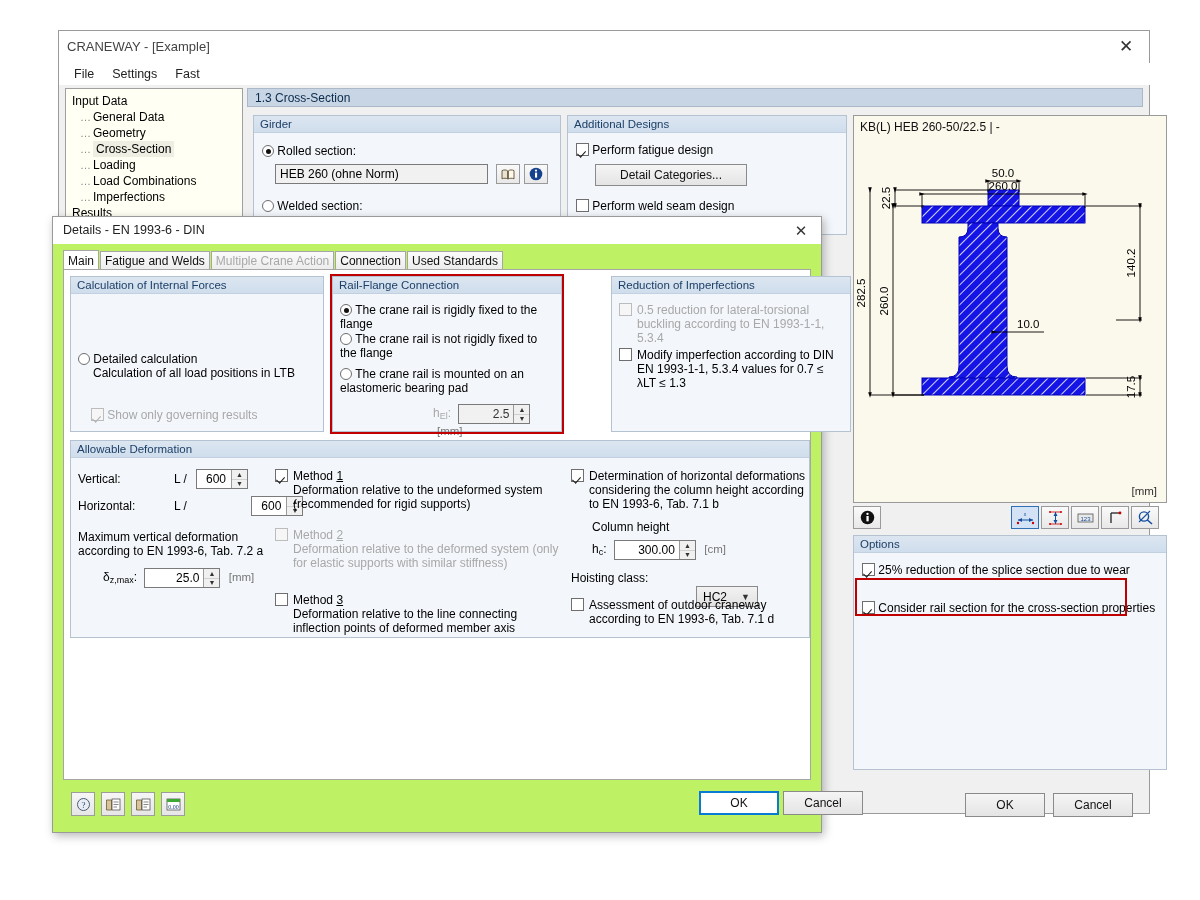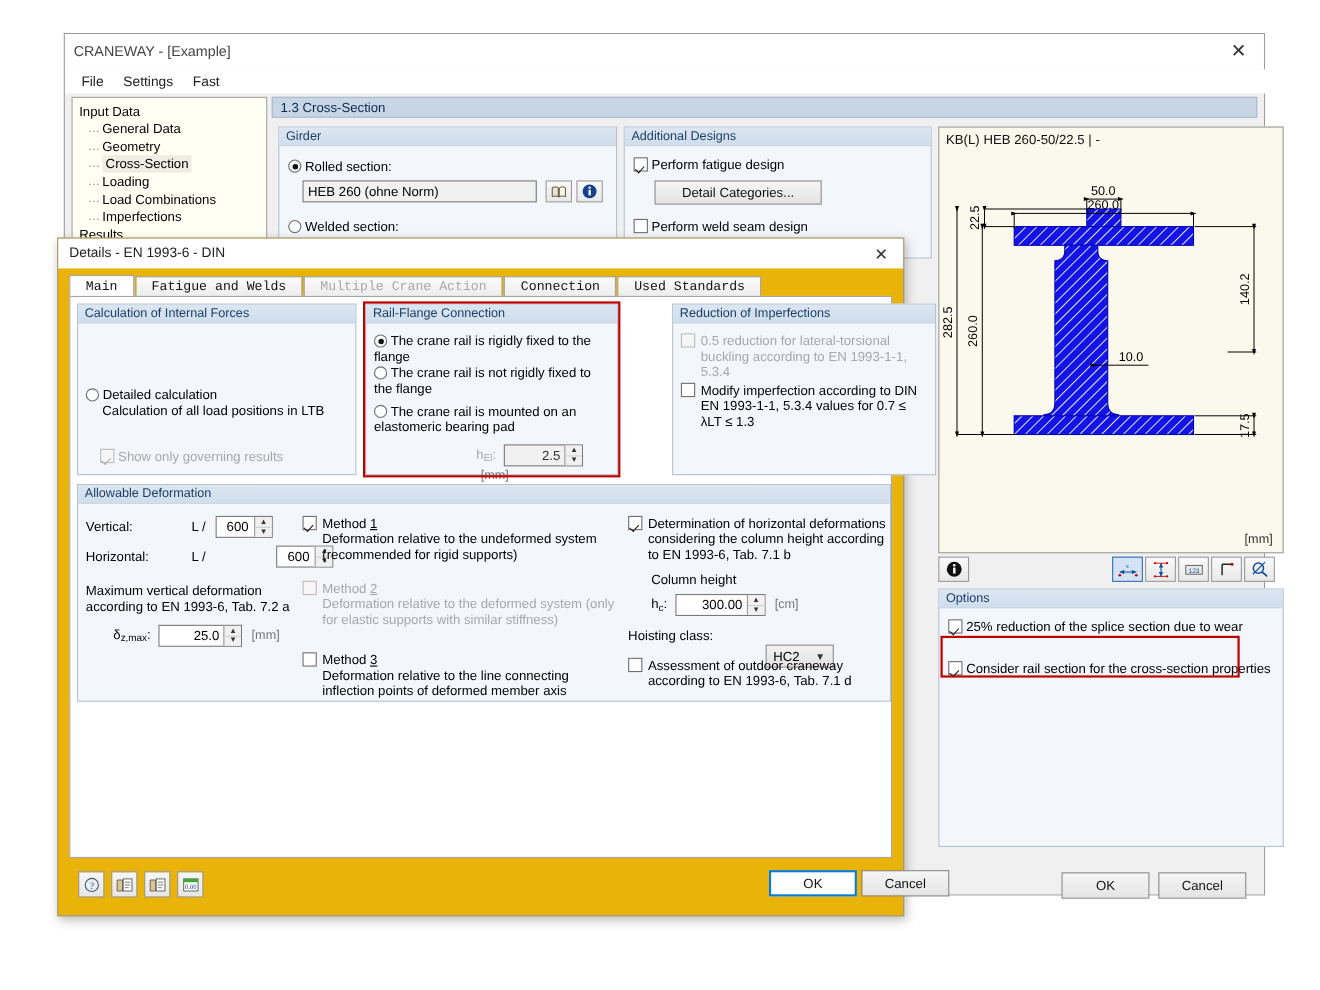--- a/index.html
+++ b/index.html
@@ -171,37 +171,37 @@
     border:1px solid #9a9a9a;
     box-sizing:border-box;
     overflow:hidden;
   }
   #cs-title{position:absolute;left:6px;top:4px;font-size:12px;color:#111;}
   #cs-unit{position:absolute;right:9px;bottom:5px;font-size:11.5px;color:#333;}
 
   
   #details-dialog{
     left:52px;top:216px;width:768px;height:615px;
-    background:#eab308;
+    background:#bef264;
     border:1px solid #9a9a9a;
     box-shadow:2px 3px 9px rgba(0,0,0,0.28);
   }
   #dlg-titlebar{position:absolute;left:0;top:0;right:0;height:27px;background:#fff;}
   #dlg-title{position:absolute;left:10px;top:6px;font-size:12.5px;color:#222;}
   #dlg-close{position:absolute;right:6px;top:3px;width:28px;height:22px;
     display:flex;align-items:center;justify-content:center;font-size:15px;color:#333;}
   #tabstrip{
     position:absolute;left:10px;top:33px;right:10px;height:20px;
     display:flex;align-items:flex-end;
   }
   .tab{
-    height:19px;line-height:19px;padding:0 14px;font-size:12px;
+    height:19px;line-height:19px;padding:0 4px;font-size:12px;
     background:linear-gradient(to bottom,#fbfbfb,#ececec);
     border:1px solid #a6a6a6;border-bottom:none;
-    margin-right:1px;color:#111;box-sizing:border-box;font-family:Liberation Mono, monospace;
+    margin-right:1px;color:#111;box-sizing:border-box;
   }
   .tab.active{background:#fff;height:21px;line-height:21px;position:relative;top:1px;}
   .tab.disabled{color:#a8a8a8;}
   #tabpage{
     position:absolute;left:10px;top:52px;right:10px;bottom:52px;
     background:#fff;border:1px solid #a6a6a6;box-sizing:border-box;
   }
   .highlight-box{
     position:absolute;border:2px solid #c00000;box-sizing:border-box;pointer-events:none;
   }

